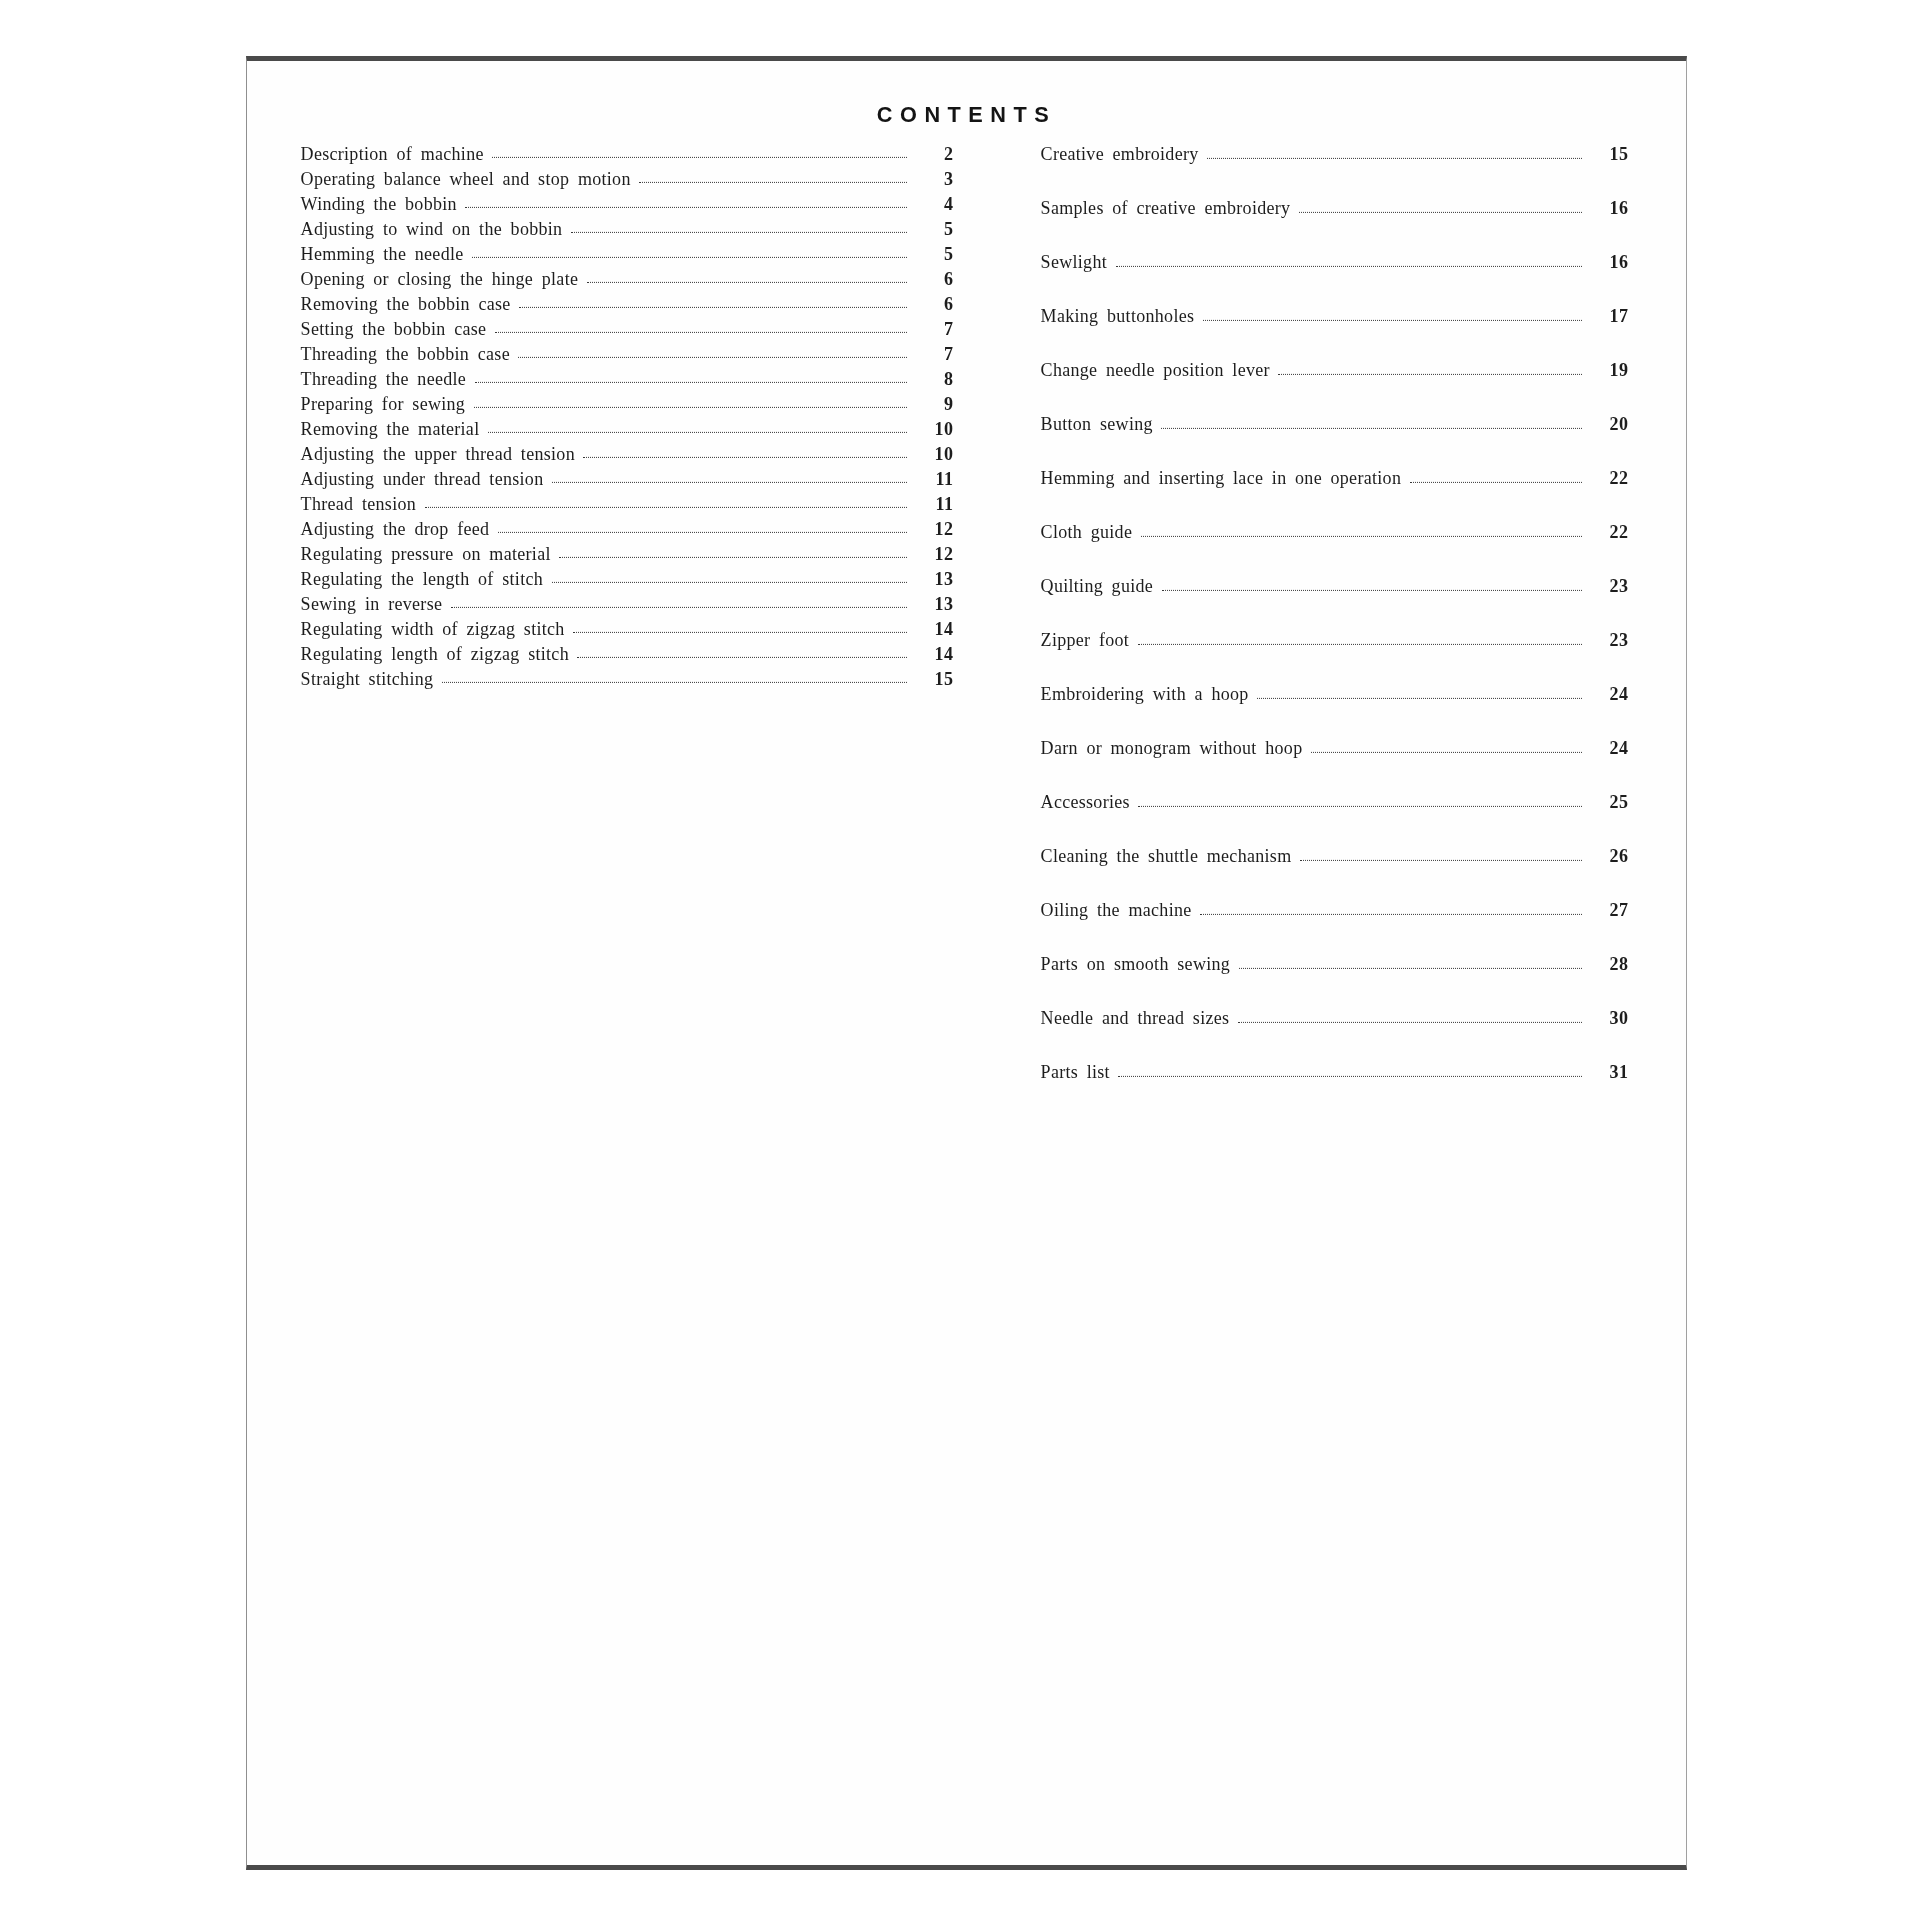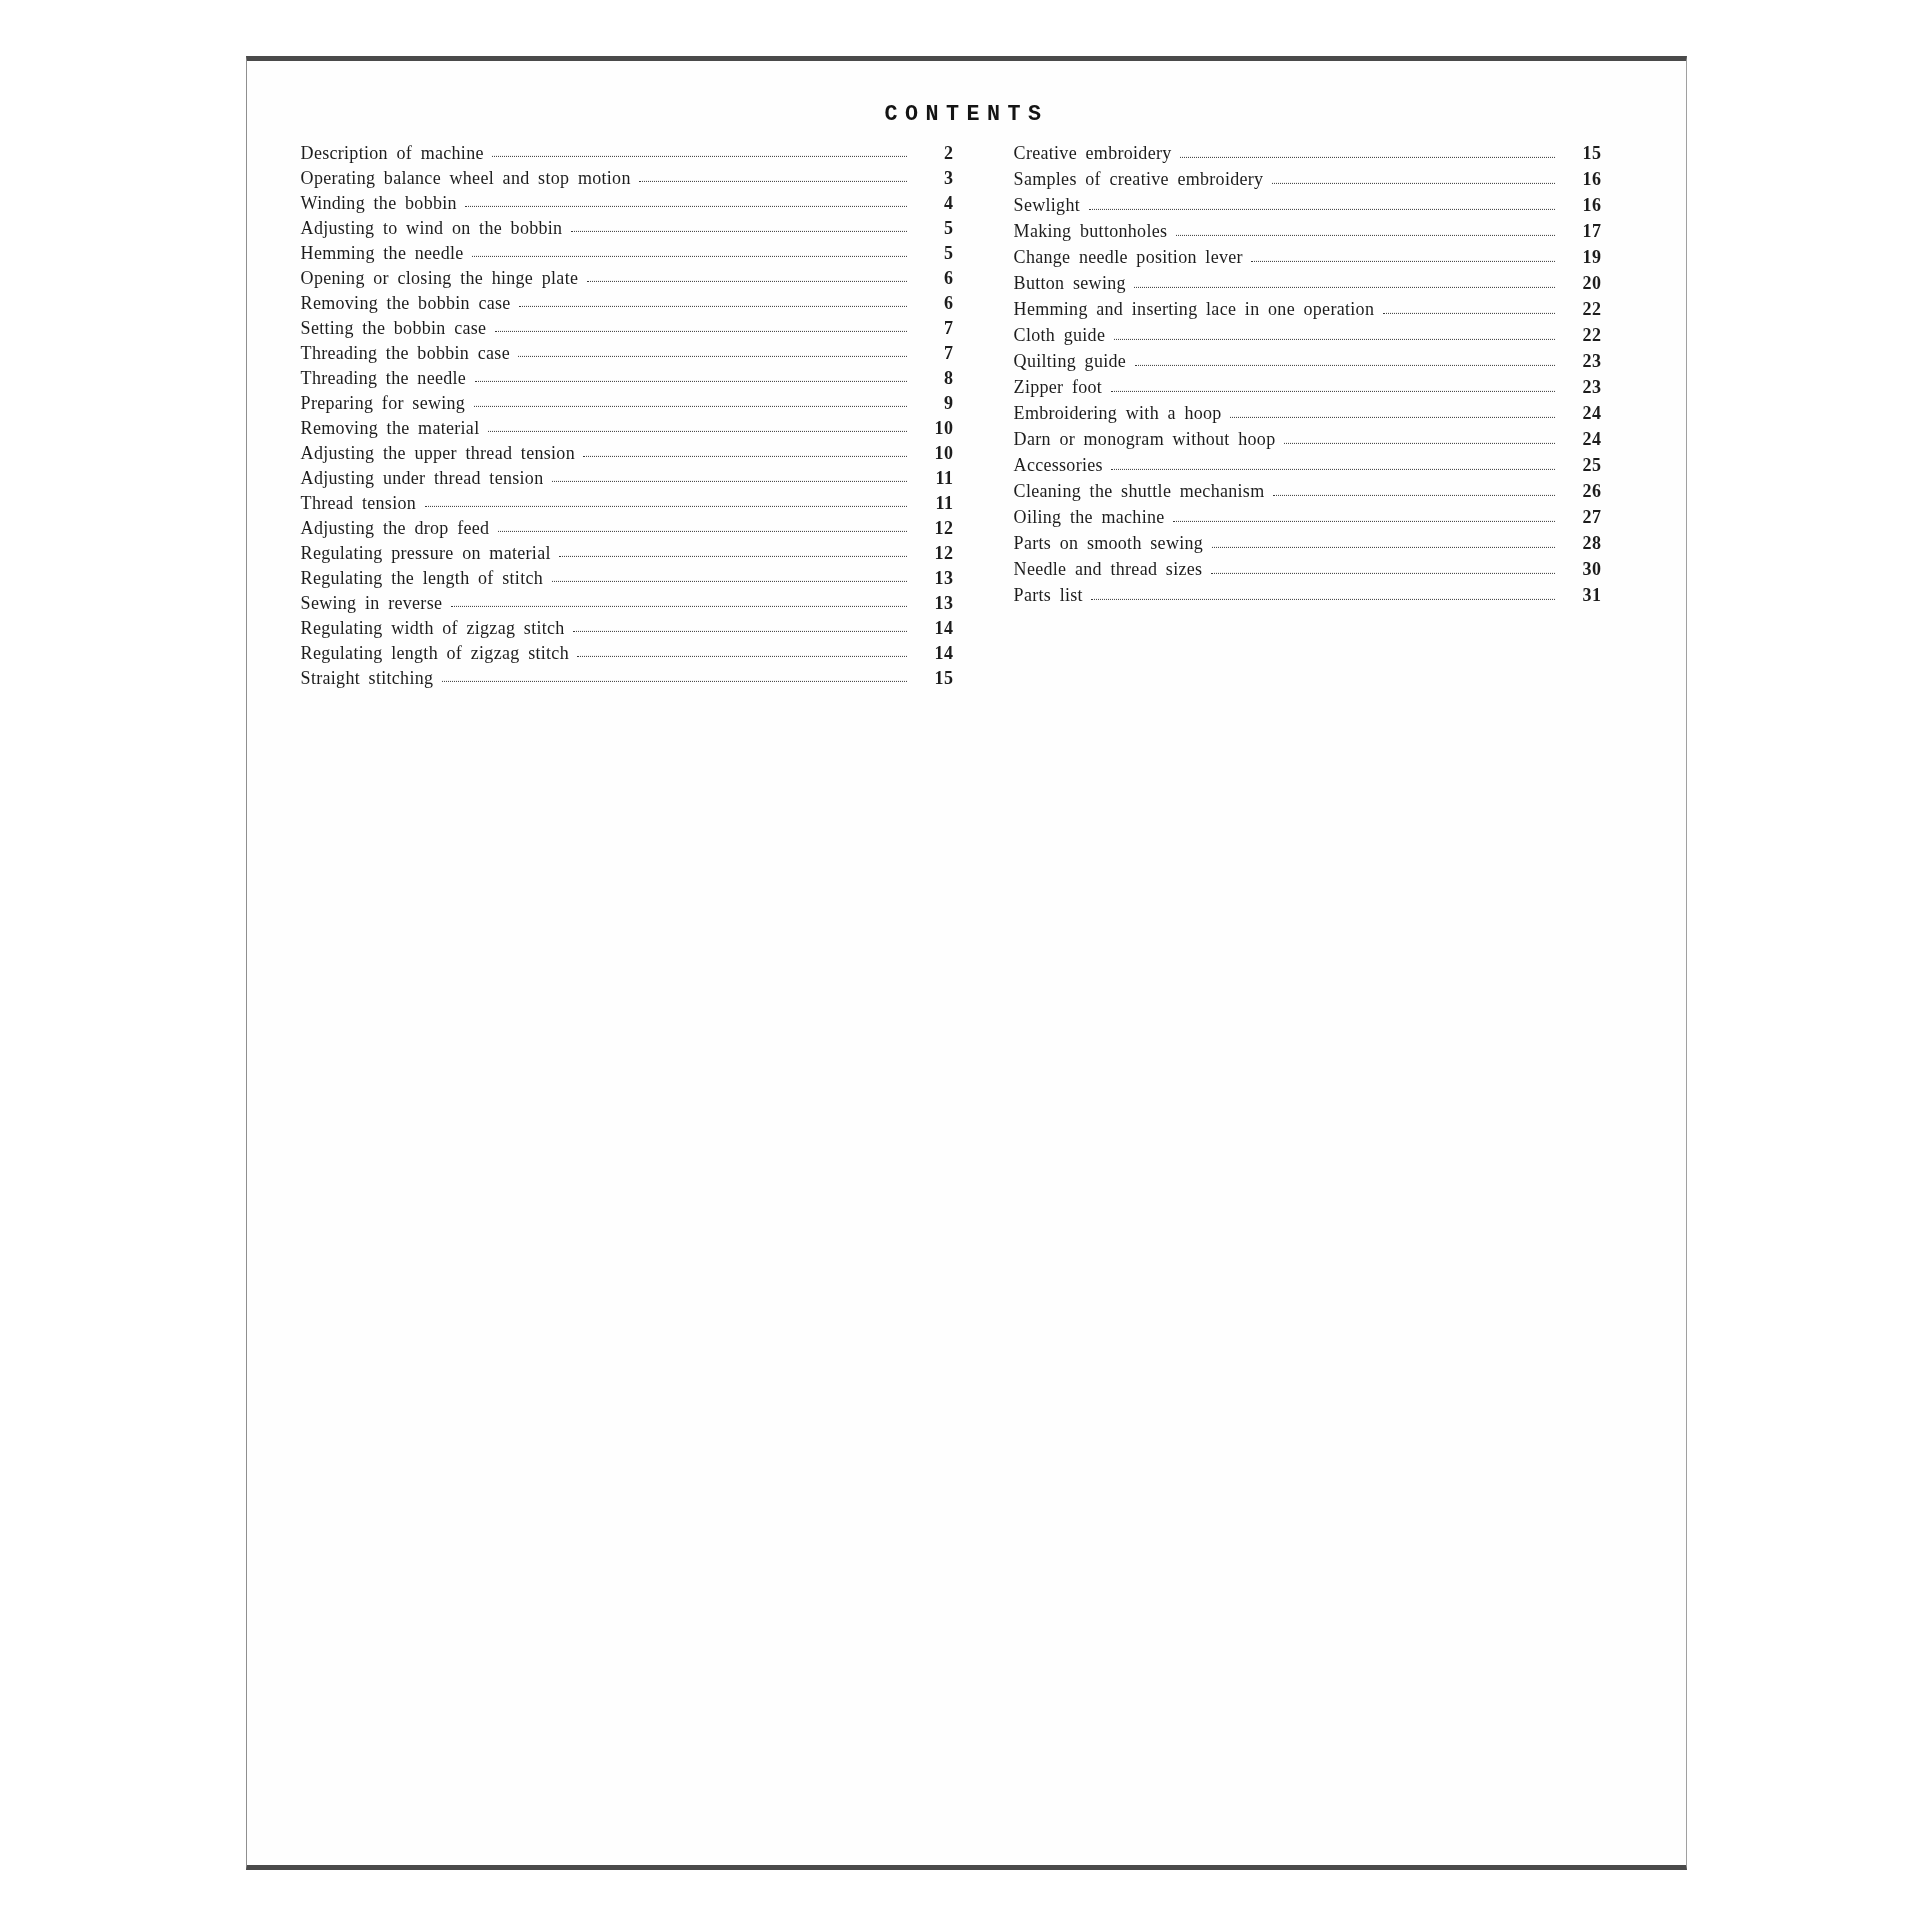--- a/index.html
+++ b/index.html
@@ -22,36 +22,36 @@
     box-sizing: border-box;
     background: #fefefe;
     border-top: 5.6px solid #4a4a4a;
     border-bottom: 5.6px solid #4a4a4a;
     border-left: 1.9px solid #8f8f8f;
     border-right: 1.9px solid #a0a0a0;
   }
   .toc-title {
     margin: 41px 0 0 0;
     text-align: center;
-    font-family: Liberation Mono, monospace;
+    font-family: Liberation Sans, sans-serif;
     font-size: 21.7px;
     font-weight: bold;
     letter-spacing: 7.5px;
     color: #141414;
   }
   .columns {
     display: flex;
     margin: 16px 0 0 22.6px;
   }
   .toc-col {
     display: flex;
     flex-direction: column;
   }
   .col-left  { width: 653px; margin-left: 31px; }
-  .col-right { width: 588px; margin-left: 60px; }
+  .col-right { width: 588px; margin-left: 87px; gap: 28px; }
   .col-left  .toc-row { height: 25px; }
   .col-right .toc-row { height: 26px; }
   .toc-row {
     display: flex;
     align-items: baseline;
     font-size: 18px;
     color: #1d1d1d;
   }
   .toc-label {
     white-space: nowrap;

